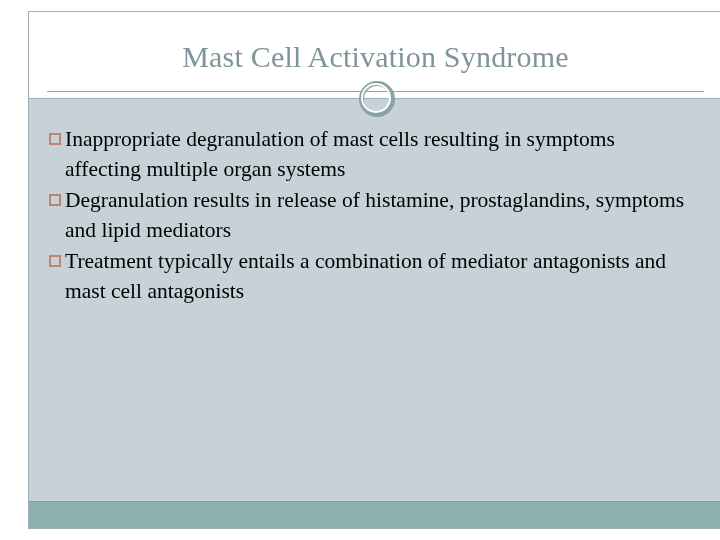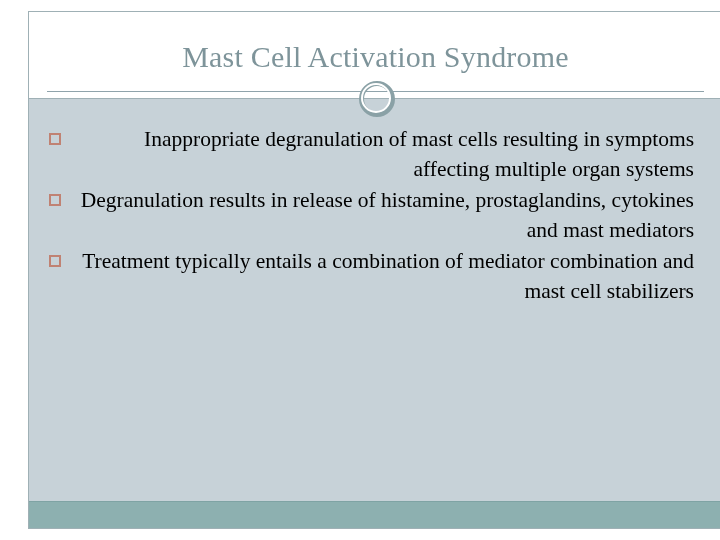--- a/index.html
+++ b/index.html
@@ -103,21 +103,20 @@
     width: 100%;
     bottom: 0;
     background: #c7d2d8;
   }
 
   .bullets {
     position: absolute;
     left: 20px;
     top: 25px;
     right: 28px;
-    text-align: right;
   }
 
   .bullet-item {
     display: flex;
     align-items: flex-start;
     font-family: "Liberation Serif", "DejaVu Serif", serif;
     font-size: 21.5px;
     line-height: 30px;
     color: #000000;
     margin-bottom: 1px;
@@ -173,27 +172,27 @@
   <div class="body-area">
     <div class="bullets">
 
       <div class="bullet-item">
         <span class="bullet-marker"></span>
         <span class="bullet-text">Inappropriate degranulation of mast cells resulting in symptoms affecting multiple organ systems</span>
       </div>
 
       <div class="bullet-item">
         <span class="bullet-marker"></span>
-        <span class="bullet-text">Degranulation results in release of histamine, prostaglandins, cytokines and mast mediators</span>
+        <span class="bullet-text">Degranulation results in release of histamine, prostaglandins, symptoms and lipid mediators</span>
       </div>
 
 
       <div class="bullet-item">
         <span class="bullet-marker"></span>
-        <span class="bullet-text">Treatment typically entails a combination of mediator combination and mast cell stabilizers</span>
+        <span class="bullet-text">Treatment typically entails a combination of mediator antagonists and mast cell antagonists</span>
       </div>
 
     </div>
 
     <div class="footer-band">
       <div class="footer-band-top"></div>
     </div>
   </div>
 
 </div>

